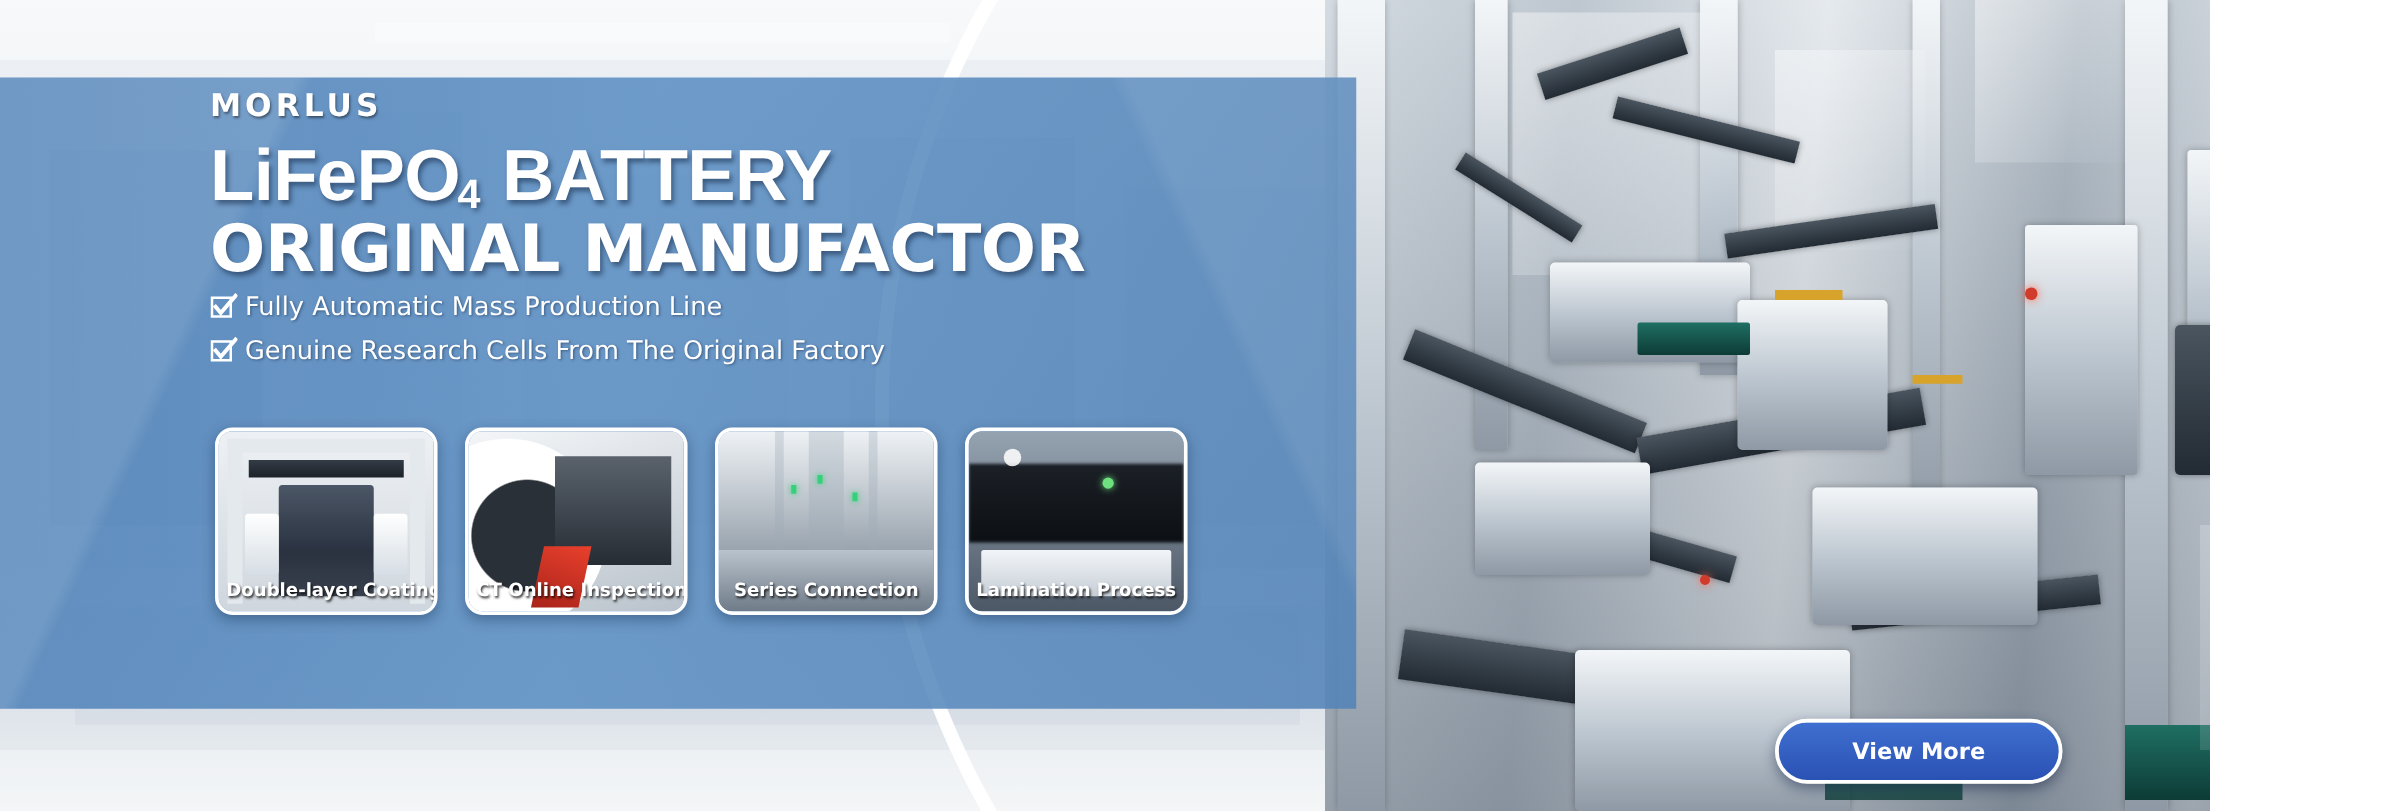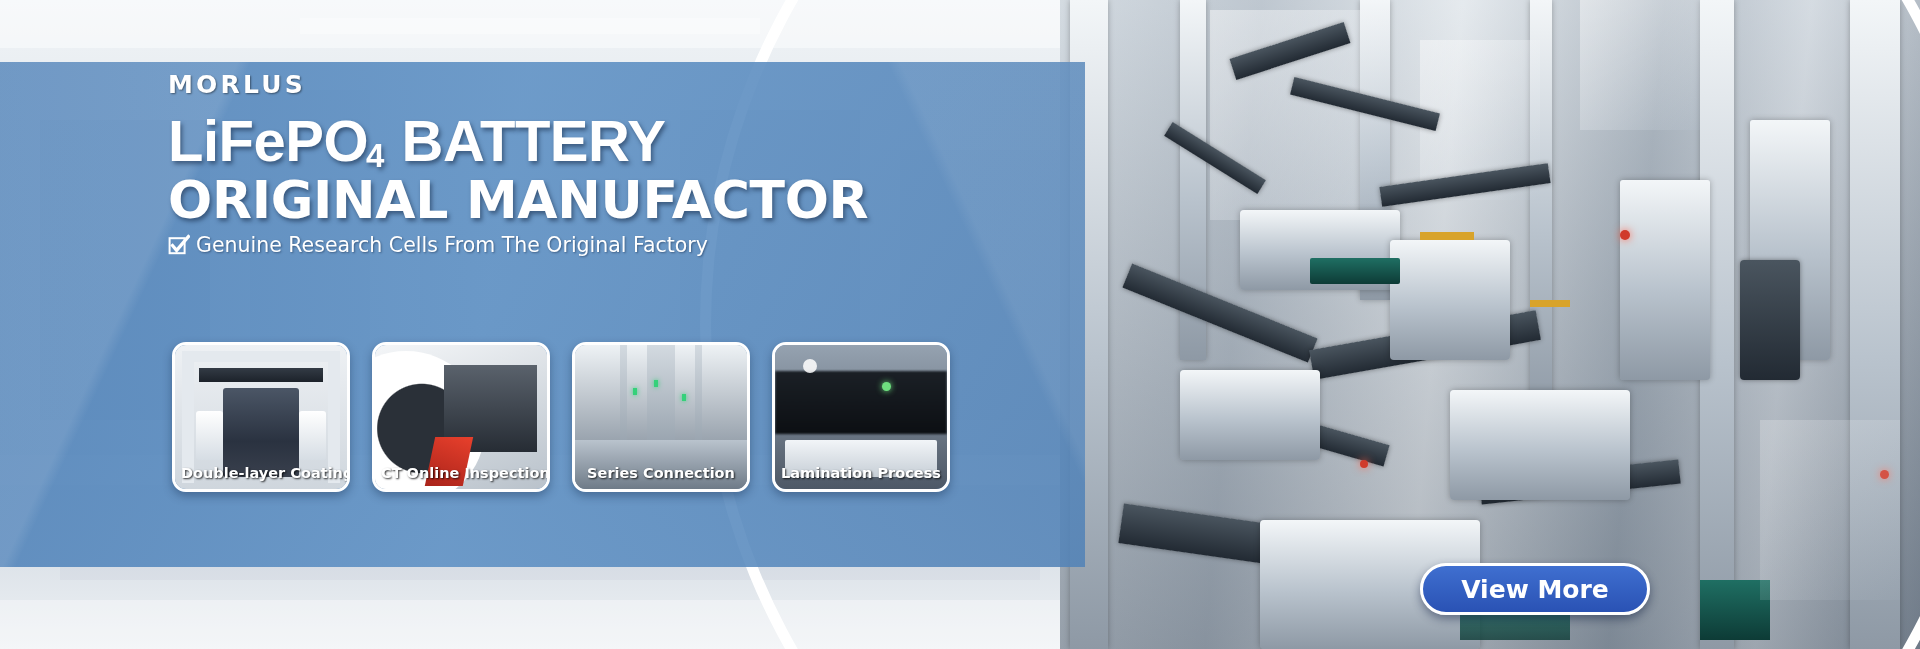--- a/index.html
+++ b/index.html
@@ -5,21 +5,21 @@
   * { box-sizing: border-box; margin: 0; padding: 0; }
   html, body {
     width: 1920px; height: 649px;
     overflow: hidden;
     background: #ffffff;
     font-family: "Liberation Sans", sans-serif;
   }
 
   .banner {
     position: relative;
-    width: 1920px; height: 649px;
+    width: 1768px; height: 649px;
     overflow: hidden;
     background: #e9eef3;
   }
 
   
   .photo-right {
     position: absolute;
     left: 1060px; top: 0; width: 860px; height: 649px;
     overflow: hidden;
     background:
@@ -251,27 +251,27 @@
   }
   .c4 .floor {
     position:absolute; left:0; right:0; bottom:0; height:34%;
     background: linear-gradient(180deg,#b9c3cd,#6f7b88);
   }
   .c4 .grn { position:absolute; width:4px; height:7px; background:#35d17a; box-shadow:0 0 5px #35d17a; }
 
   
   .view-more {
     position: absolute;
-    left: 1420px; top: 563px;
+    left: 1420px; top: 575px;
     width: 230px; height: 52px;
     border-radius: 26px;
     background: linear-gradient(180deg,#3f6fd0,#2a52b4);
     border: 3px solid #ffffff;
     color: #ffffff;
-    font-size: 25px;
+    font-size: 18px;
     font-weight: 700;
     display: flex; align-items: center; justify-content: center;
     z-index: 12;
     box-shadow: 0 4px 10px rgba(10,25,60,.45);
     cursor: pointer;
     font-family: "DejaVu Sans", sans-serif;
   }
 </style>
 </head>
 <body>
@@ -344,20 +344,29 @@
     <div class="logo">MORLUS</div>
 
     <div class="h1">
       <span>LiFePO</span><sub>4</sub><span> BATTERY</span>
     </div>
 
     <div class="h2">ORIGINAL MANUFACTOR</div>
 
     <div class="bullets">
 
+      <div class="bullet">
+        <span class="chk">
+          <svg width="22" height="22" viewBox="0 0 22 22">
+            <rect x="1.6" y="4.2" width="15" height="15" fill="none" stroke="#ffffff" stroke-width="2"></rect>
+            <path d="M4.5 11.5 L8.6 16.4 L20.4 2.6" fill="none" stroke="#ffffff" stroke-width="3.2" stroke-linecap="square"></path>
+          </svg>
+        </span>
+        <span class="bullet-text">Fully Automatic Mass Production Line</span>
+      </div>
 
       <div class="bullet">
         <span class="chk">
           <svg width="22" height="22" viewBox="0 0 22 22">
             <rect x="1.6" y="4.2" width="15" height="15" fill="none" stroke="#ffffff" stroke-width="2"></rect>
             <path d="M4.5 11.5 L8.6 16.4 L20.4 2.6" fill="none" stroke="#ffffff" stroke-width="3.2" stroke-linecap="square"></path>
           </svg>
         </span>
         <span class="bullet-text">Genuine Research Cells From The Original Factory</span>
       </div>

